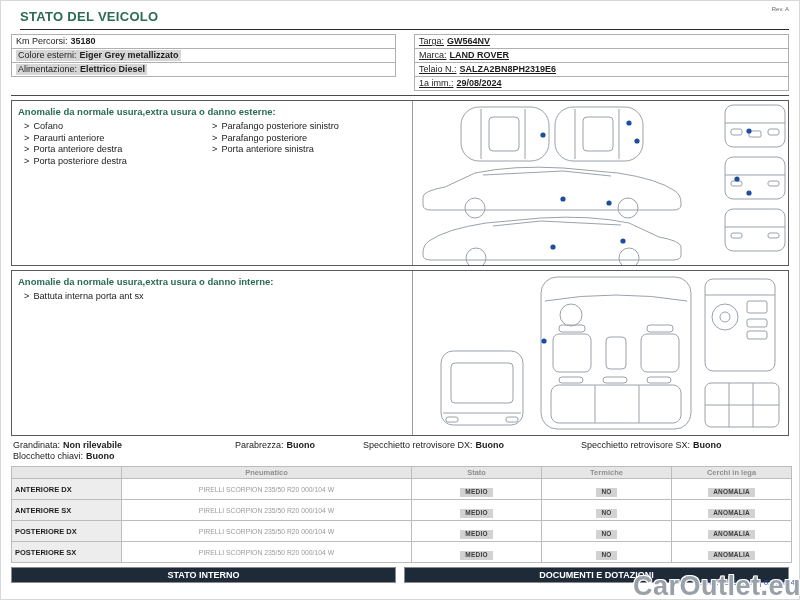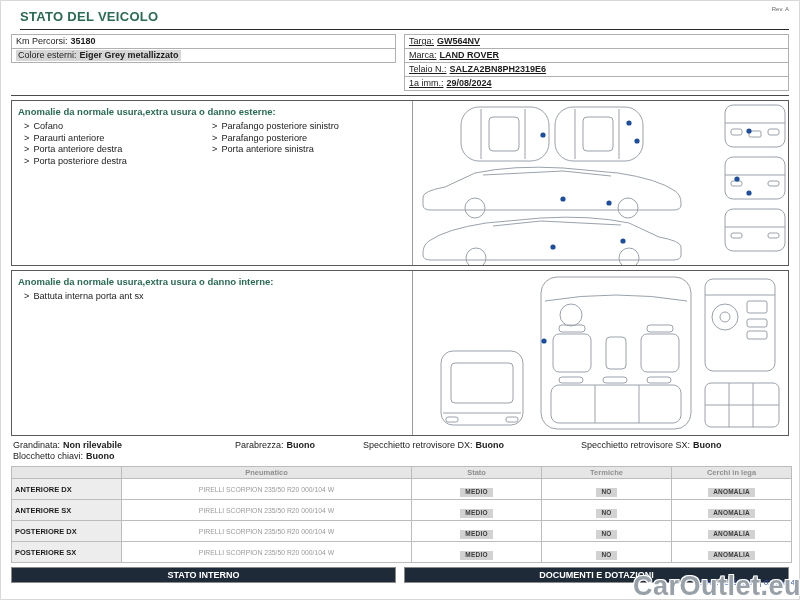--- a/index.html
+++ b/index.html
@@ -9,21 +9,21 @@
     background:#ffffff; color:#1c1c1c; position:relative; overflow:hidden;
   }
   .page { position:absolute; inset:0; border:1px solid #d8d8d8; padding:4px 10px 0; }
 
   
   .topbar { position:relative; border-bottom:1px solid #2b2b2b; padding:2px 0 4px;margin-left:9px; }
   .doc-title { color:#2a6b55; font-size:13px; font-weight:bold; letter-spacing:.3px; }
   .rev { position:absolute; right:0; top:1px; font-size:6px; color:#666; }
 
   
-  .info { display:flex; gap:8px; margin-top:4px; }
+  .info { display:flex; gap:18px; margin-top:4px; }
   .info-left { width:385px; }
   .info-right { flex:1;text-decoration:underline; }
   .irow { border:1px solid #b0b0b0; border-top:none; padding:1px 4px; font-size:9px; min-height:13px; line-height:11px; }
   .info-left .irow:first-child, .info-right .irow:first-child { border-top:1px solid #b0b0b0; }
   .lbl { margin-right:3px; }
   .val { font-weight:bold; }
   .hl { background:#d6d6d6; display:inline-block; padding:0 2px; }
 
   .divider { border-top:1px solid #4a4a4a; margin-top:4px; }
 
@@ -68,20 +68,23 @@
     <span class="rev">Rev. A</span>
   </div>
 
   <div class="info">
     <div class="info-left">
       <div class="irow">
         <span class="lbl">Km Percorsi:</span><span class="val">35180</span>
       </div>
       <div class="irow">
         <span class="hl"><span class="lbl">Colore esterni:</span><span class="val">Eiger Grey metallizzato</span></span>
+      </div>
+      <div class="irow">
+        <span class="hl"><span class="lbl">Alimentazione:</span><span class="val">Elettrico Diesel</span></span>
       </div>
     </div>
     <div class="info-right">
       <div class="irow">
         <span class="lbl">Targa:</span><span class="val">GW564NV</span>
       </div>
       <div class="irow">
         <span class="lbl">Marca:</span><span class="val">LAND ROVER</span>
       </div>
       <div class="irow">

